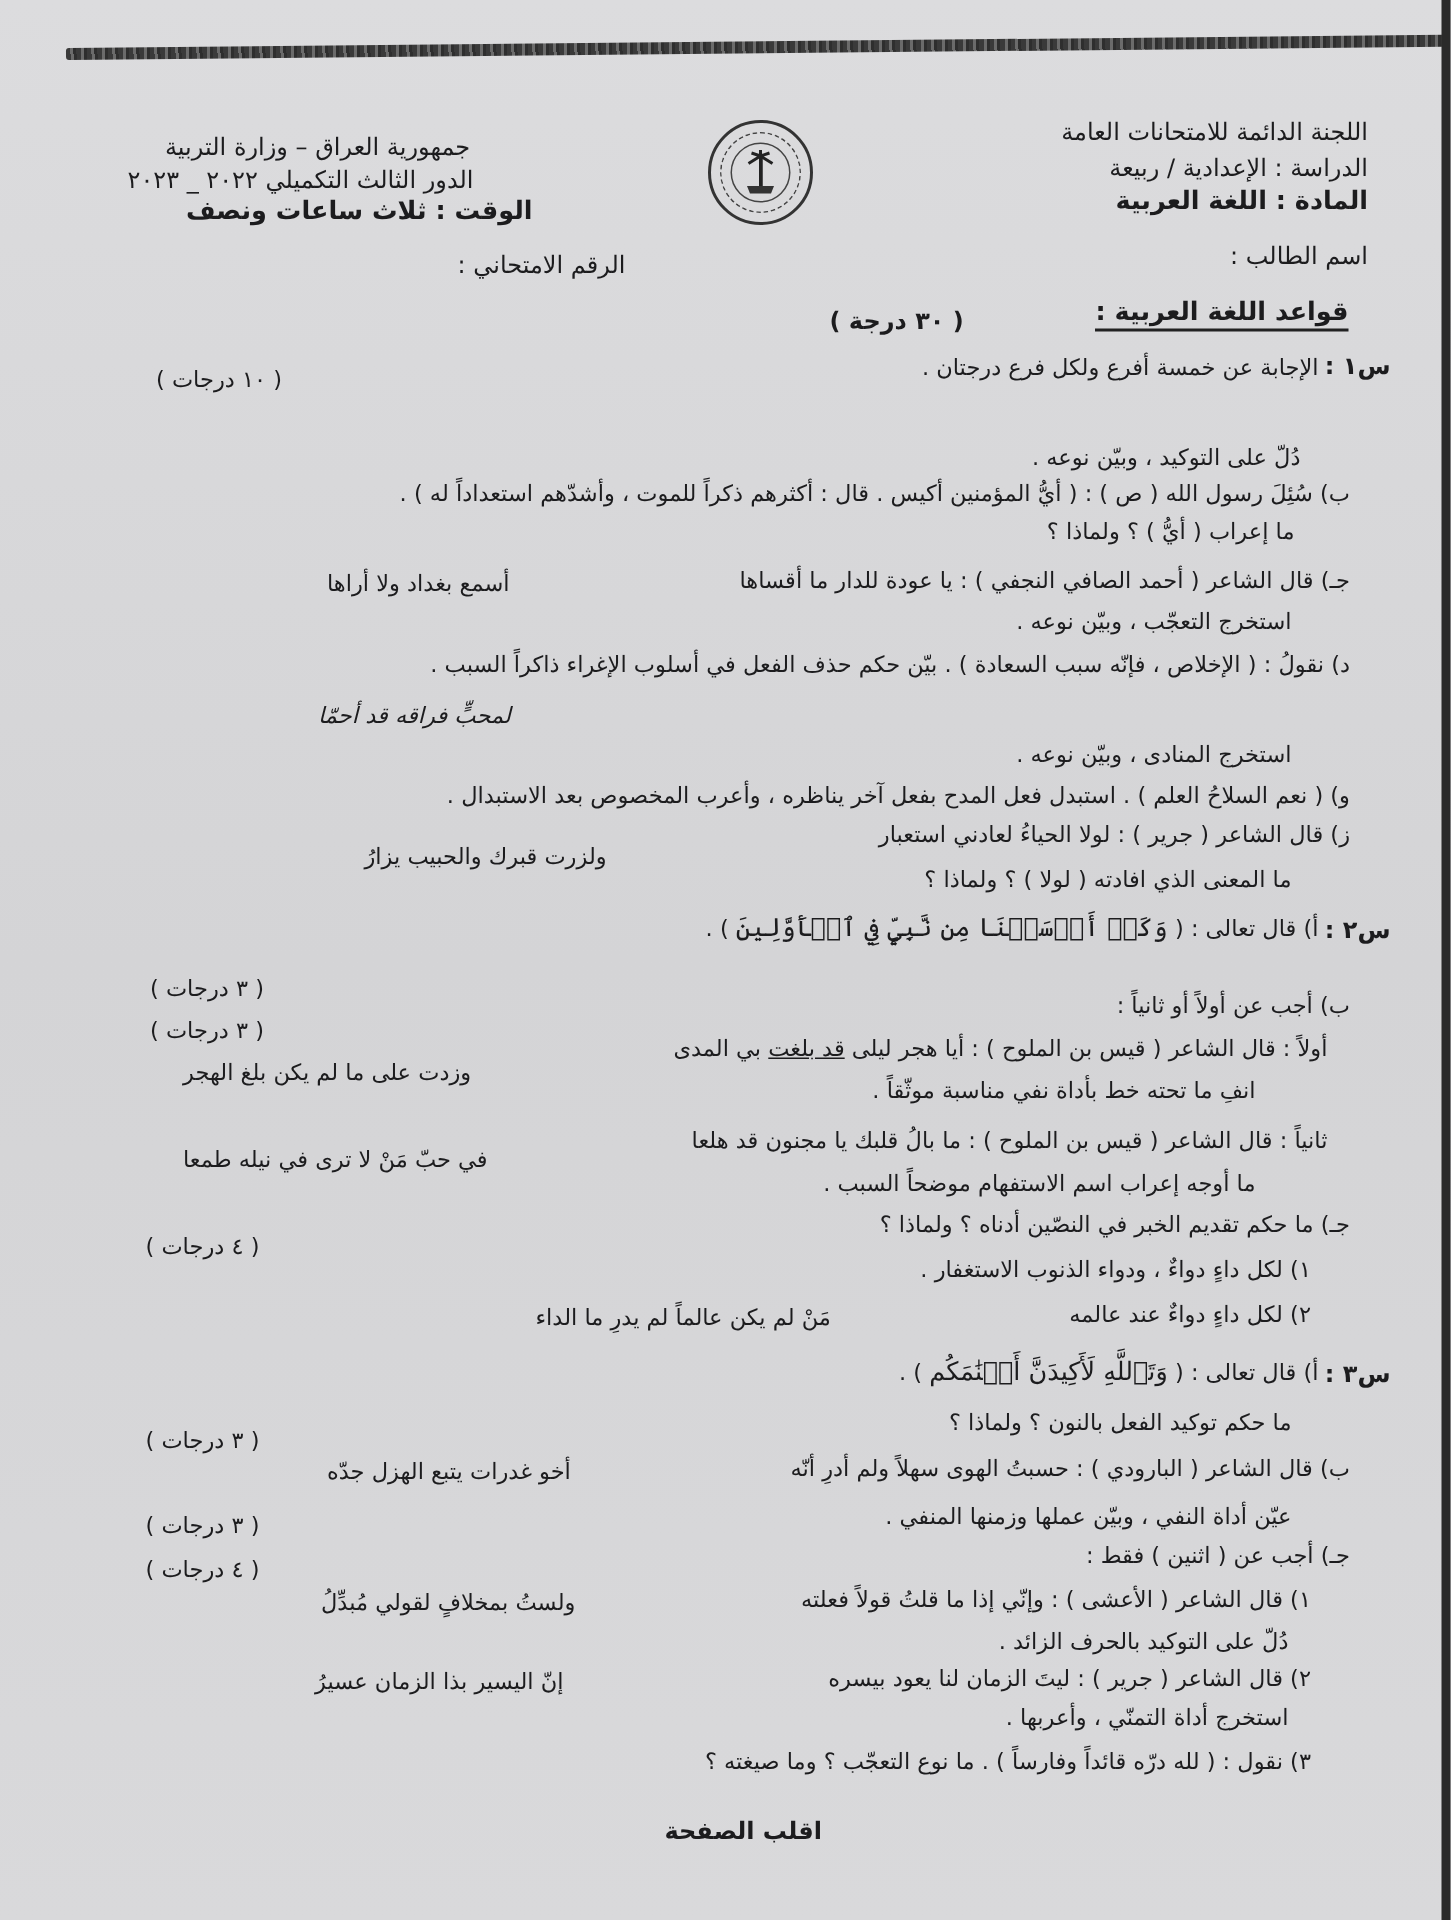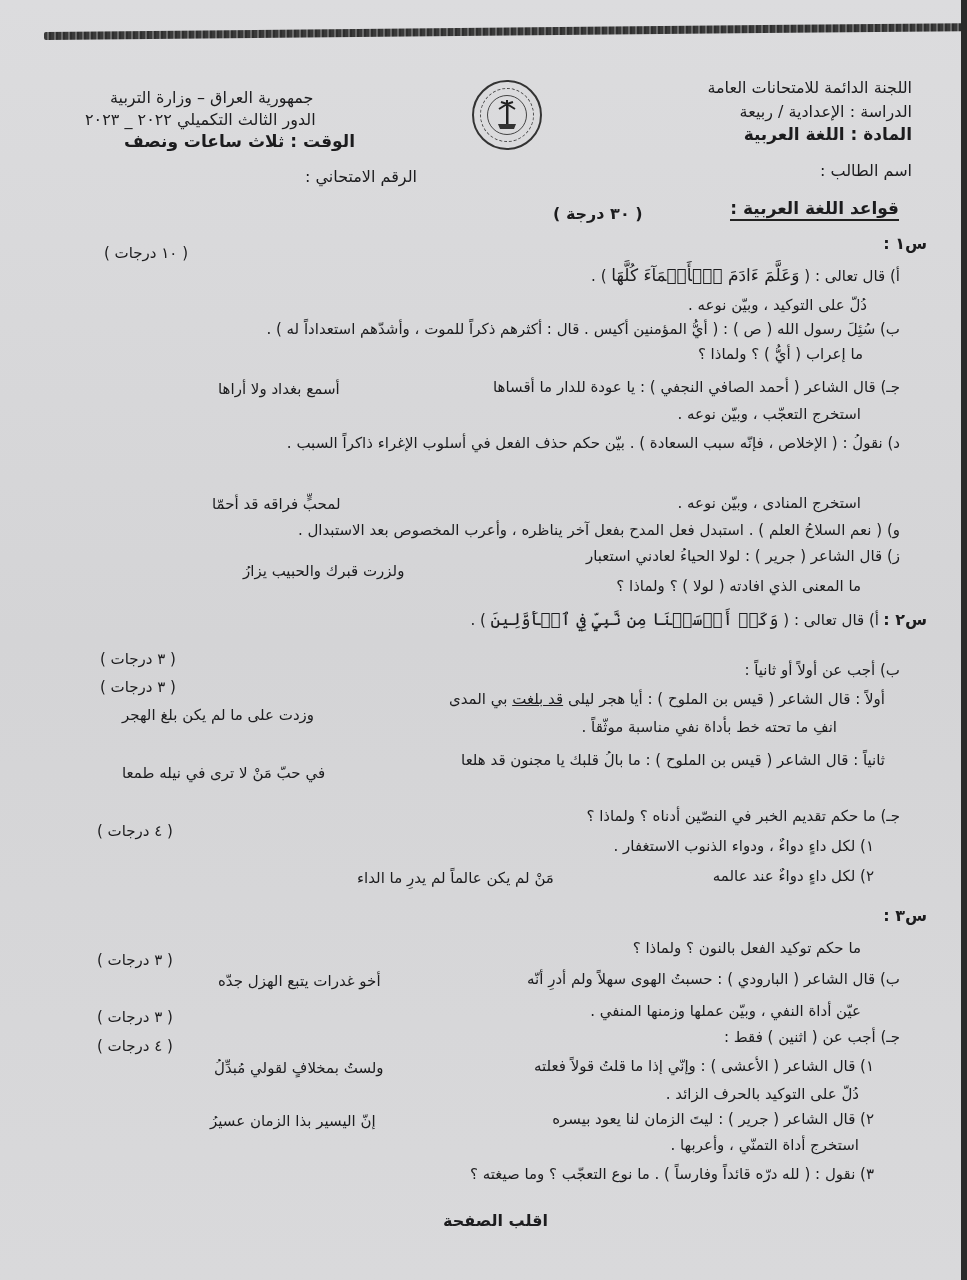--- a/index.html
+++ b/index.html
@@ -68,39 +68,35 @@
 
   <div class="abs hdr" style="left:110px;top:88px;">جمهورية العراق – وزارة التربية</div>
   <div class="abs hdr" style="left:85px;top:110px;">الدور الثالث التكميلي ٢٠٢٢ _ ٢٠٢٣</div>
   <div class="abs hdr-b" style="left:124px;top:131px;">الوقت : ثلاث ساعات ونصف</div>
   <div class="abs hdr" style="left:305px;top:167px;">الرقم الامتحاني :</div>
 
   <div class="abs section-title" style="right:68px;top:198px;">قواعد اللغة العربية :</div>
   <div class="abs tb" style="left:553px;top:204px;">( ٣٠ درجة )</div>
 
   <div class="abs tb" style="right:40px;top:234px;">س١ :</div>
+  <div class="abs t" style="right:88px;top:236px;">الإجابة عن خمسة أفرع ولكل فرع درجتان .</div>
   <div class="abs mark" style="left:104px;top:244px;">( ١٠ درجات )</div>
 
-  <div class="abs t" style="right:67px;top:266px;">
-    <span>أ) قال تعالى : (</span>
-    <span class="quran">وَعَلَّمَ ءَادَمَ ٱلۡأَسۡمَآءَ كُلَّهَا</span>
-    <span>) .</span>
-  </div>
   <div class="abs t" style="right:100px;top:296px;">دُلّ على التوكيد ، وبيّن نوعه .</div>
 
   <div class="abs t" style="right:67px;top:320px;">ب) سُئِلَ رسول الله ( ص ) : ( أيُّ المؤمنين أكيس . قال : أكثرهم ذكراً للموت ، وأشدّهم استعداداً له ) .</div>
   <div class="abs t" style="right:104px;top:345px;">ما إعراب ( أيُّ ) ؟ ولماذا ؟</div>
 
   <div class="abs t" style="right:67px;top:378px;">جـ) قال الشاعر ( أحمد الصافي النجفي ) : يا عودة للدار ما أقساها</div>
   <div class="abs t" style="left:218px;top:380px;">أسمع بغداد ولا أراها</div>
   <div class="abs t" style="right:106px;top:405px;">استخرج التعجّب ، وبيّن نوعه .</div>
 
   <div class="abs t" style="right:67px;top:434px;">د) نقولُ : ( الإخلاص ، فإنّه سبب السعادة ) . بيّن حكم حذف الفعل في أسلوب الإغراء ذاكراً السبب .</div>
 
-  <div class="abs t" style="left:212px;top:495px;">لمحبٍّ فراقه قد أحمّا</div>
+  <div class="abs t" style="left:212px;top:468px;font-style:italic;">لمحبٍّ فراقه قد أحمّا</div>
   <div class="abs t" style="right:106px;top:494px;">استخرج المنادى ، وبيّن نوعه .</div>
 
   <div class="abs t" style="right:67px;top:521px;">و) ( نعم السلاحُ العلم ) . استبدل فعل المدح بفعل آخر يناظره ، وأعرب المخصوص بعد الاستبدال .</div>
 
   <div class="abs t" style="right:67px;top:547px;">ز) قال الشاعر ( جرير ) : لولا الحياءُ لعادني استعبار</div>
   <div class="abs t" style="left:243px;top:562px;">ولزرت قبرك والحبيب يزارُ</div>
   <div class="abs t" style="right:106px;top:577px;">ما المعنى الذي افادته ( لولا ) ؟ ولماذا ؟</div>
 
   <div class="abs tb" style="right:40px;top:610px;">س٢ :</div>
   <div class="abs t" style="right:88px;top:610px;">
@@ -114,28 +110,34 @@
   <div class="abs mark" style="left:100px;top:678px;">( ٣ درجات )</div>
 
   <div class="abs t" style="right:82px;top:690px;">
     <span>أولاً : قال الشاعر ( قيس بن الملوح ) : أيا هجر ليلى </span><span class="ul">قد بلغت</span><span> بي المدى</span>
   </div>
   <div class="abs t" style="left:122px;top:706px;">وزدت على ما لم يكن بلغ الهجر</div>
   <div class="abs t" style="right:130px;top:718px;">انفِ ما تحته خط بأداة نفي مناسبة موثّقاً .</div>
 
   <div class="abs t" style="right:82px;top:751px;">ثانياً : قال الشاعر ( قيس بن الملوح ) : ما بالُ قلبك يا مجنون قد هلعا</div>
   <div class="abs t" style="left:122px;top:764px;">في حبّ مَنْ لا ترى في نيله طمعا</div>
+  <div class="abs t" style="right:130px;top:780px;">ما أوجه إعراب اسم الاستفهام موضحاً السبب .</div>
 
   <div class="abs t" style="right:67px;top:807px;">جـ) ما حكم تقديم الخبر في النصّين أدناه ؟ ولماذا ؟</div>
   <div class="abs mark" style="left:97px;top:822px;">( ٤ درجات )</div>
   <div class="abs t" style="right:93px;top:837px;">١) لكل داءٍ دواءٌ ، ودواء الذنوب الاستغفار .</div>
   <div class="abs t" style="right:93px;top:867px;">٢) لكل داءٍ دواءٌ عند عالمه</div>
   <div class="abs t" style="left:357px;top:869px;">مَنْ لم يكن عالماً لم يدرِ ما الداء</div>
 
   <div class="abs tb" style="right:40px;top:906px;">س٣ :</div>
+  <div class="abs t" style="right:88px;top:906px;">
+    <span>أ) قال تعالى : (</span>
+    <span class="quran">وَتَٱللَّهِ لَأَكِيدَنَّ أَصۡنَٰمَكُم</span>
+    <span>) .</span>
+  </div>
   <div class="abs t" style="right:106px;top:939px;">ما حكم توكيد الفعل بالنون ؟ ولماذا ؟</div>
   <div class="abs mark" style="left:97px;top:951px;">( ٣ درجات )</div>
 
   <div class="abs t" style="right:67px;top:970px;">ب) قال الشاعر ( البارودي ) : حسبتُ الهوى سهلاً ولم أدرِ أنّه</div>
   <div class="abs t" style="left:218px;top:972px;">أخو غدرات يتبع الهزل جدّه</div>
   <div class="abs t" style="right:106px;top:1002px;margin-left:12px;">عيّن أداة النفي ، وبيّن عملها وزمنها المنفي .</div>
   <div class="abs mark" style="left:97px;top:1008px;">( ٣ درجات )</div>
 
   <div class="abs t" style="right:67px;top:1028px;">جـ) أجب عن ( اثنين ) فقط :</div>
   <div class="abs mark" style="left:97px;top:1037px;">( ٤ درجات )</div>

